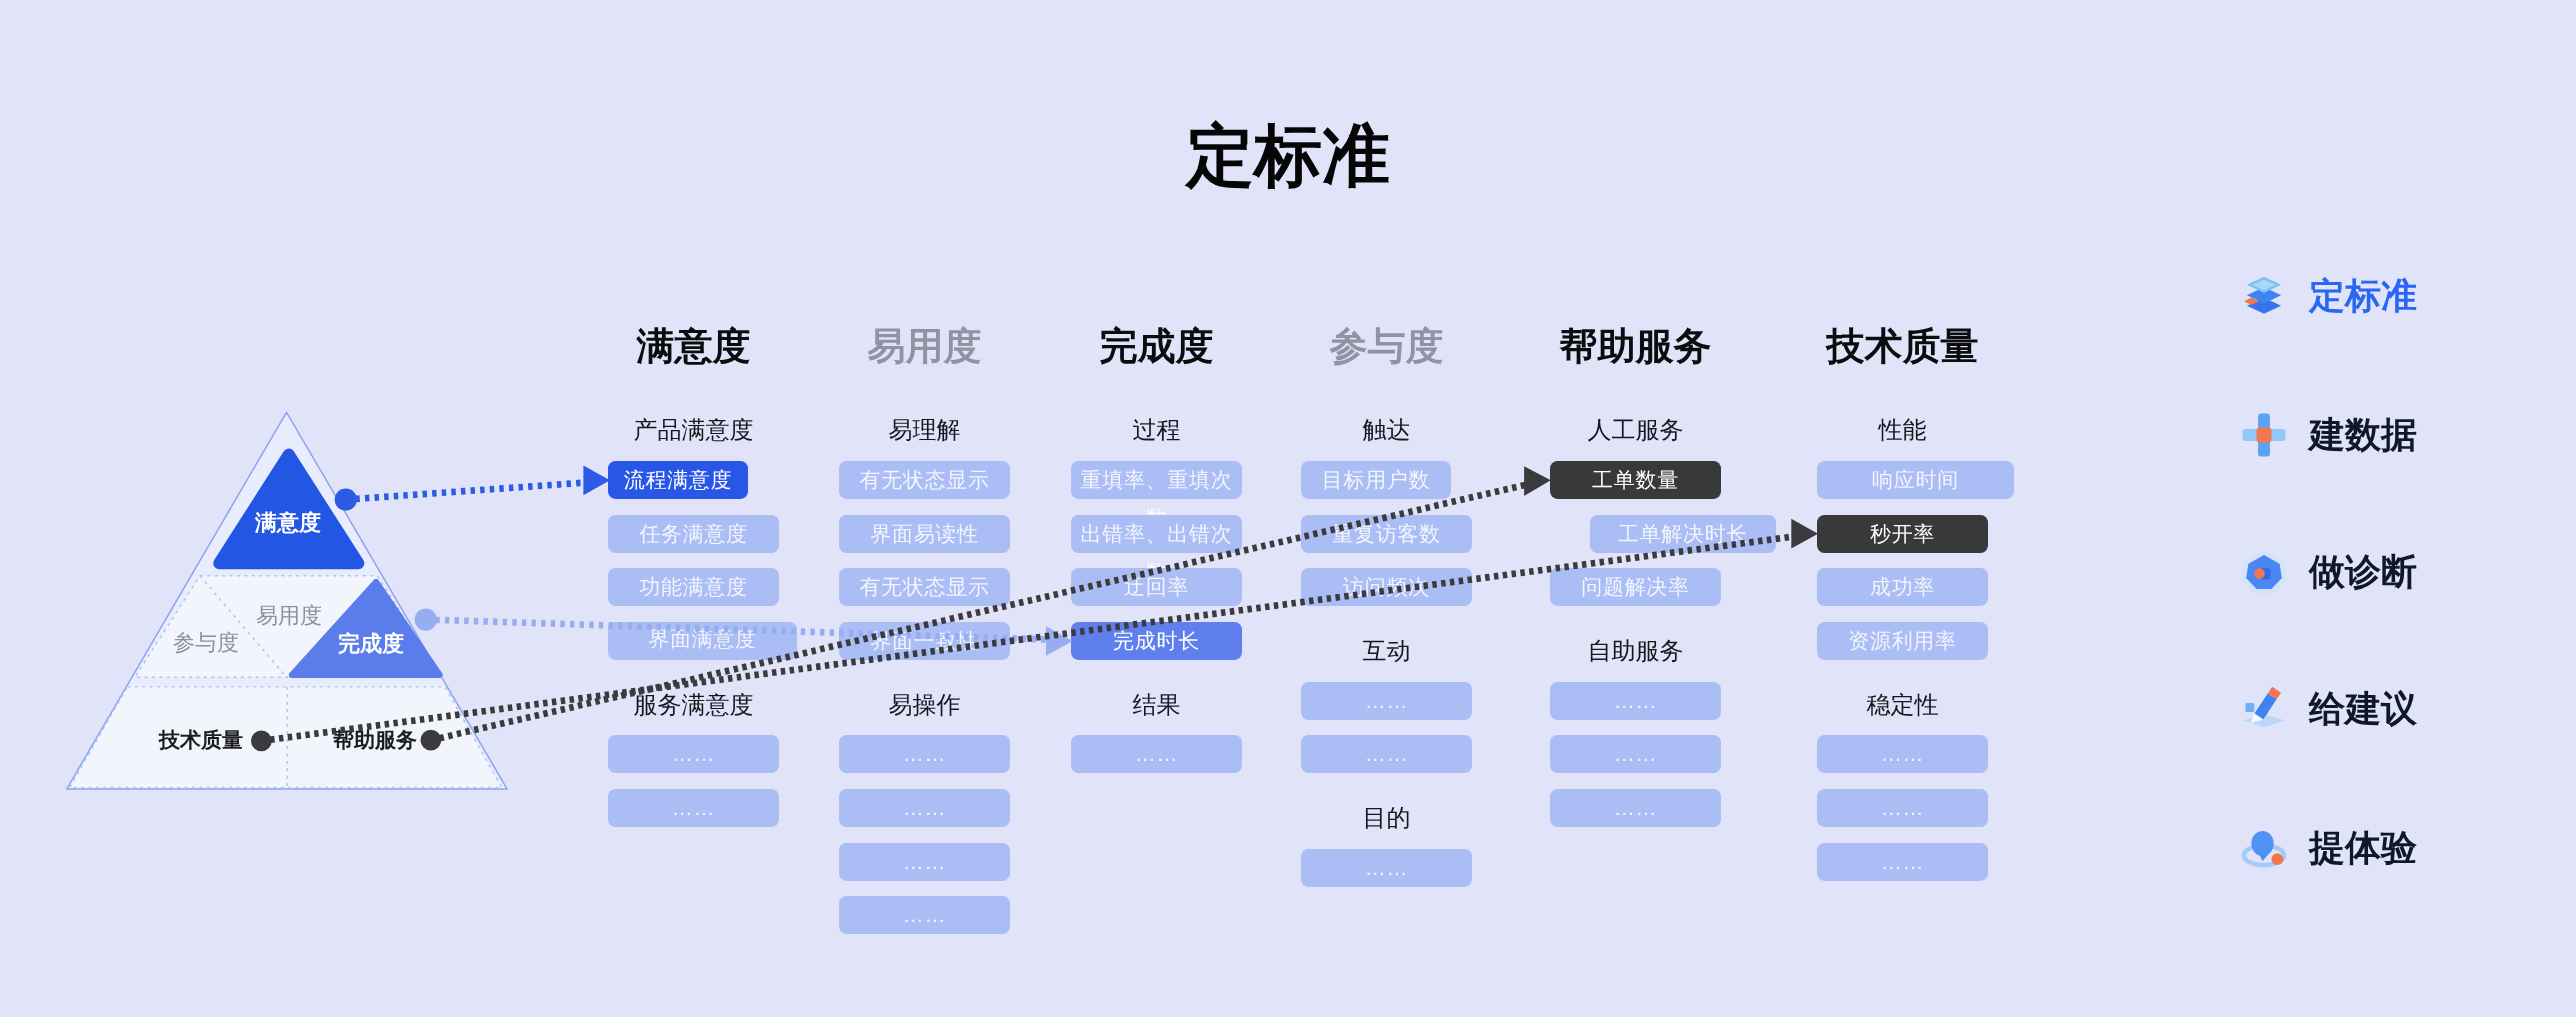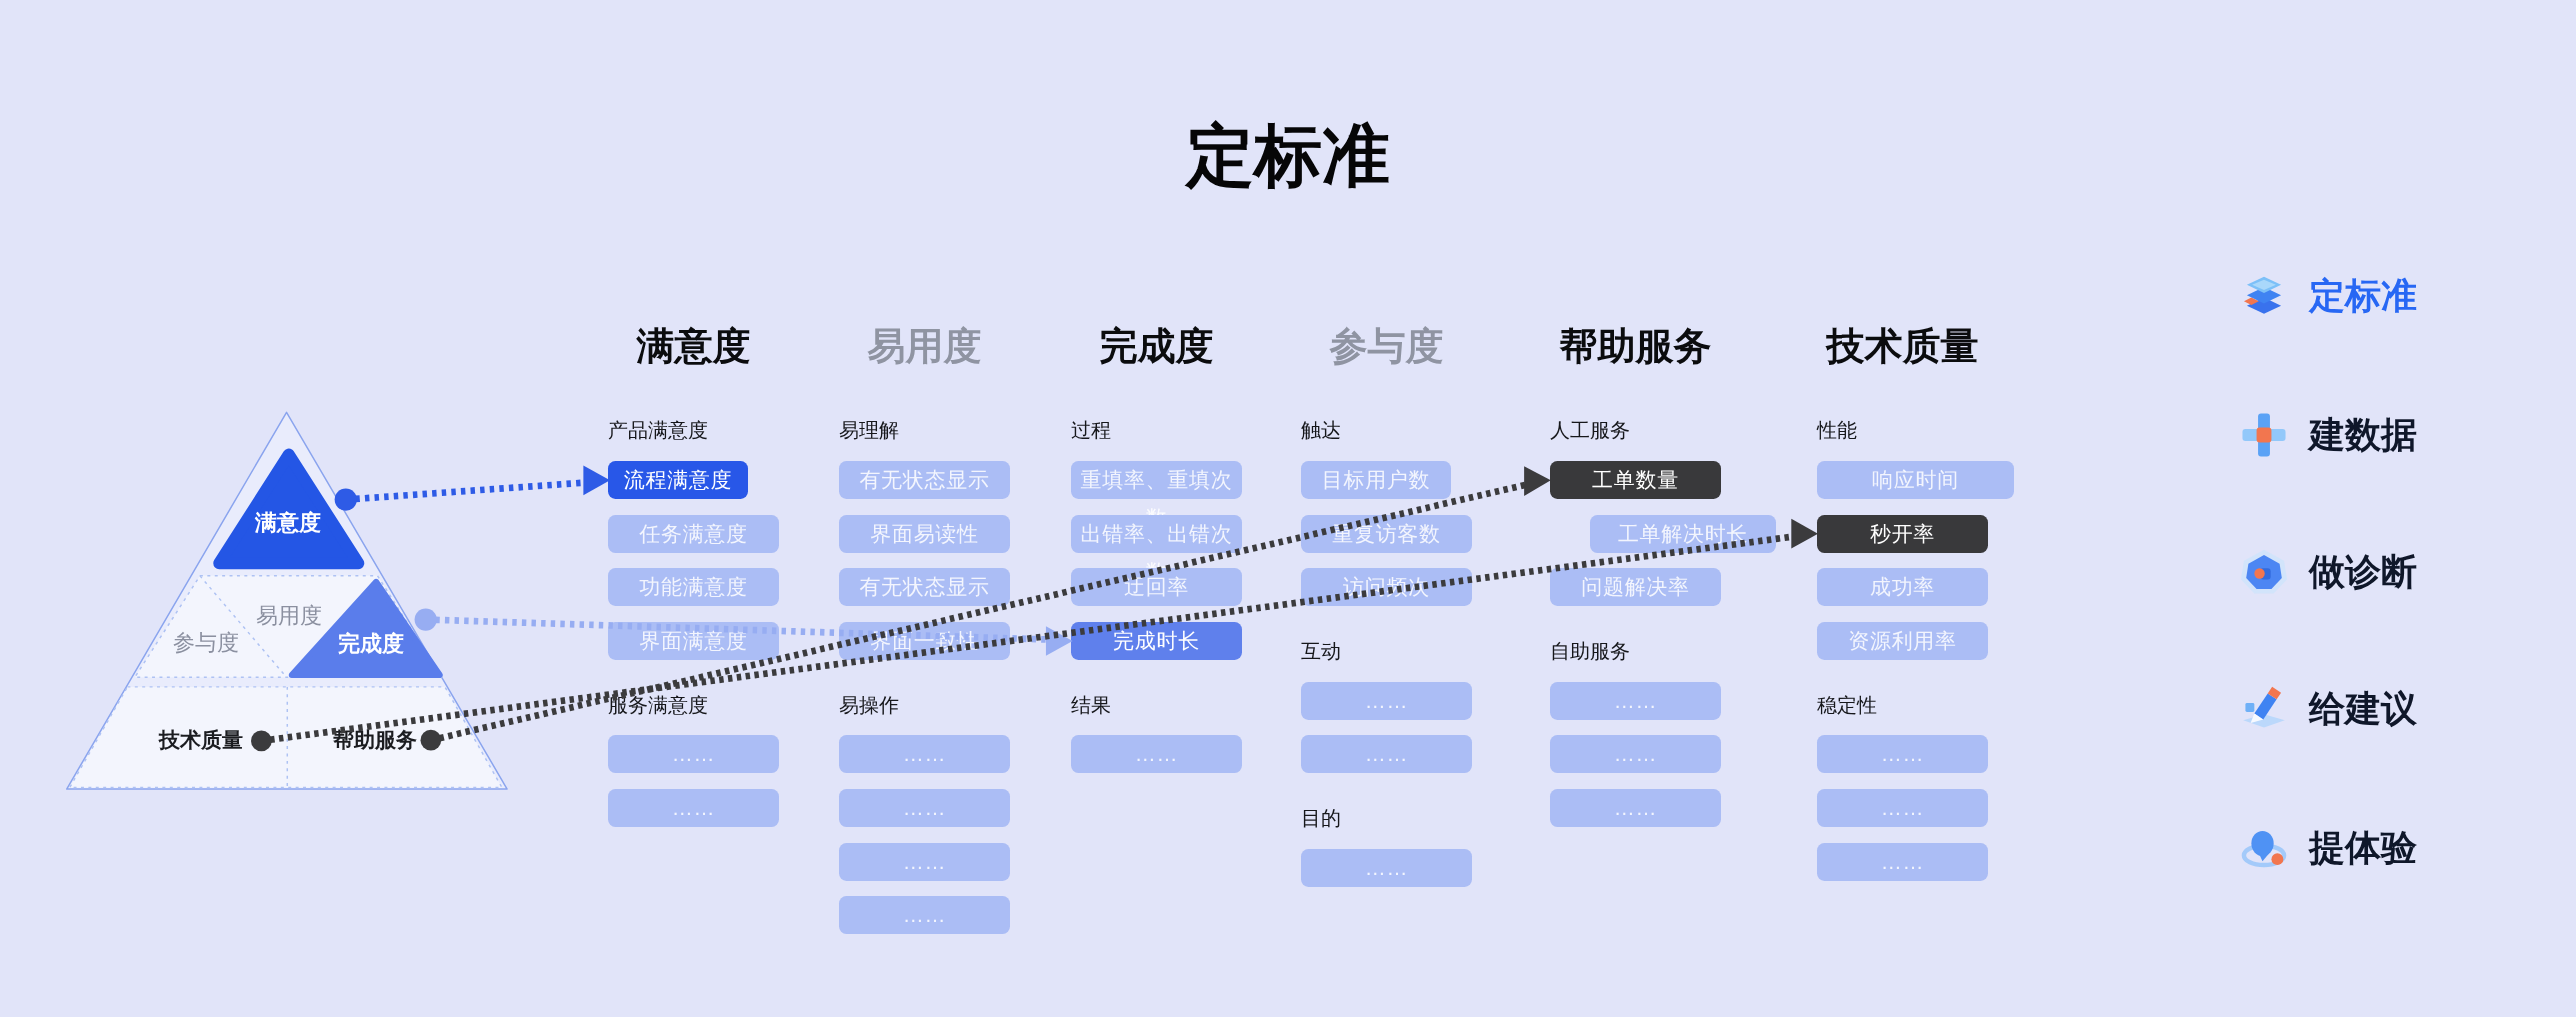--- a/index.html
+++ b/index.html
@@ -14,22 +14,22 @@
   
   .pyr-label{position:absolute;text-align:center;transform:translate(-50%,-50%);white-space:nowrap;}
   .pyr-white{color:#FFFFFF;font-size:22px;font-weight:700;}
   .pyr-gray{color:#8B90A0;font-size:22px;font-weight:500;}
   .pyr-dark{color:#1B1C20;font-size:21px;font-weight:700;}
 
   
   .col-header{position:absolute;height:41px;line-height:41px;text-align:center;
               font-size:38px;font-weight:800;color:#0B0C0E;}
   .col-header.gray{color:#8F94A2;}
-  .group-title{position:absolute;height:30px;line-height:30px;text-align:left;
-               font-size:20px;font-weight:400;color:#16171B;}
+  .group-title{position:absolute;height:30px;line-height:30px;text-align:center;
+               font-size:24px;font-weight:400;color:#16171B;}
   .metric-box{position:absolute;height:38px;line-height:38px;border-radius:7.4px;
               text-align:center;font-size:21px;font-weight:400;
               background:var(--box,#ABBDF5);color:rgba(255,255,255,0.85);letter-spacing:0.7px;}
   .metric-box.blue{background:var(--box-blue,#2857E8);color:#FFFFFF;}
   .metric-box.medium{background:var(--box-medium,#5F80EC);color:#FFFFFF;}
   .metric-box.dark{background:var(--box-dark,#39393B);color:#FFFFFF;}
 
   
   .side-item{position:absolute;display:flex;align-items:center;cursor:pointer;}
   .side-icon{width:52px;height:52px;flex:0 0 52px;}
@@ -64,21 +64,21 @@
   <div class="pyr-label pyr-white" style="left:371px;top:644px;">完成度</div>
   <div class="pyr-label pyr-dark" style="left:201px;top:740px;">技术质量</div>
   <div class="pyr-label pyr-dark" style="left:375px;top:740px;">帮助服务</div>
 
   <div id="columns">
       <div class="col-header" style="left: 608px; top: 326px; width: 171px;">满意度</div>
       <div class="group-title" style="left: 608px; top: 415px; width: 171px;">产品满意度</div>
       <div class="metric-box blue" style="left: 608px; top: 461px; width: 140px;">流程满意度</div>
       <div class="metric-box plain" style="left: 608px; top: 515px; width: 171px;">任务满意度</div>
       <div class="metric-box plain" style="left: 608px; top: 568px; width: 171px;">功能满意度</div>
-      <div class="metric-box plain" style="left: 608px; top: 622px; width: 171px;">界面满意度</div>
+      <div class="metric-box plain" style="left: 608px; top: 622px; width: 189px; font-family: Liberation Mono, monospace;">界面满意度</div>
       <div class="group-title" style="left: 608px; top: 690px; width: 171px;">服务满意度</div>
       <div class="metric-box plain" style="left: 608px; top: 735px; width: 171px;">……</div>
       <div class="metric-box plain" style="left: 608px; top: 789px; width: 171px;">……</div>
       <div class="col-header gray" style="left: 839px; top: 326px; width: 171px;">易用度</div>
       <div class="group-title" style="left: 839px; top: 415px; width: 171px;">易理解</div>
       <div class="metric-box plain" style="left: 839px; top: 461px; width: 171px;">有无状态显示</div>
       <div class="metric-box plain" style="left: 839px; top: 515px; width: 171px;">界面易读性</div>
       <div class="metric-box plain" style="left: 839px; top: 568px; width: 171px;">有无状态显示</div>
       <div class="metric-box plain" style="left: 839px; top: 622px; width: 171px;">界面一致性</div>
       <div class="group-title" style="left: 839px; top: 690px; width: 171px;">易操作</div>

